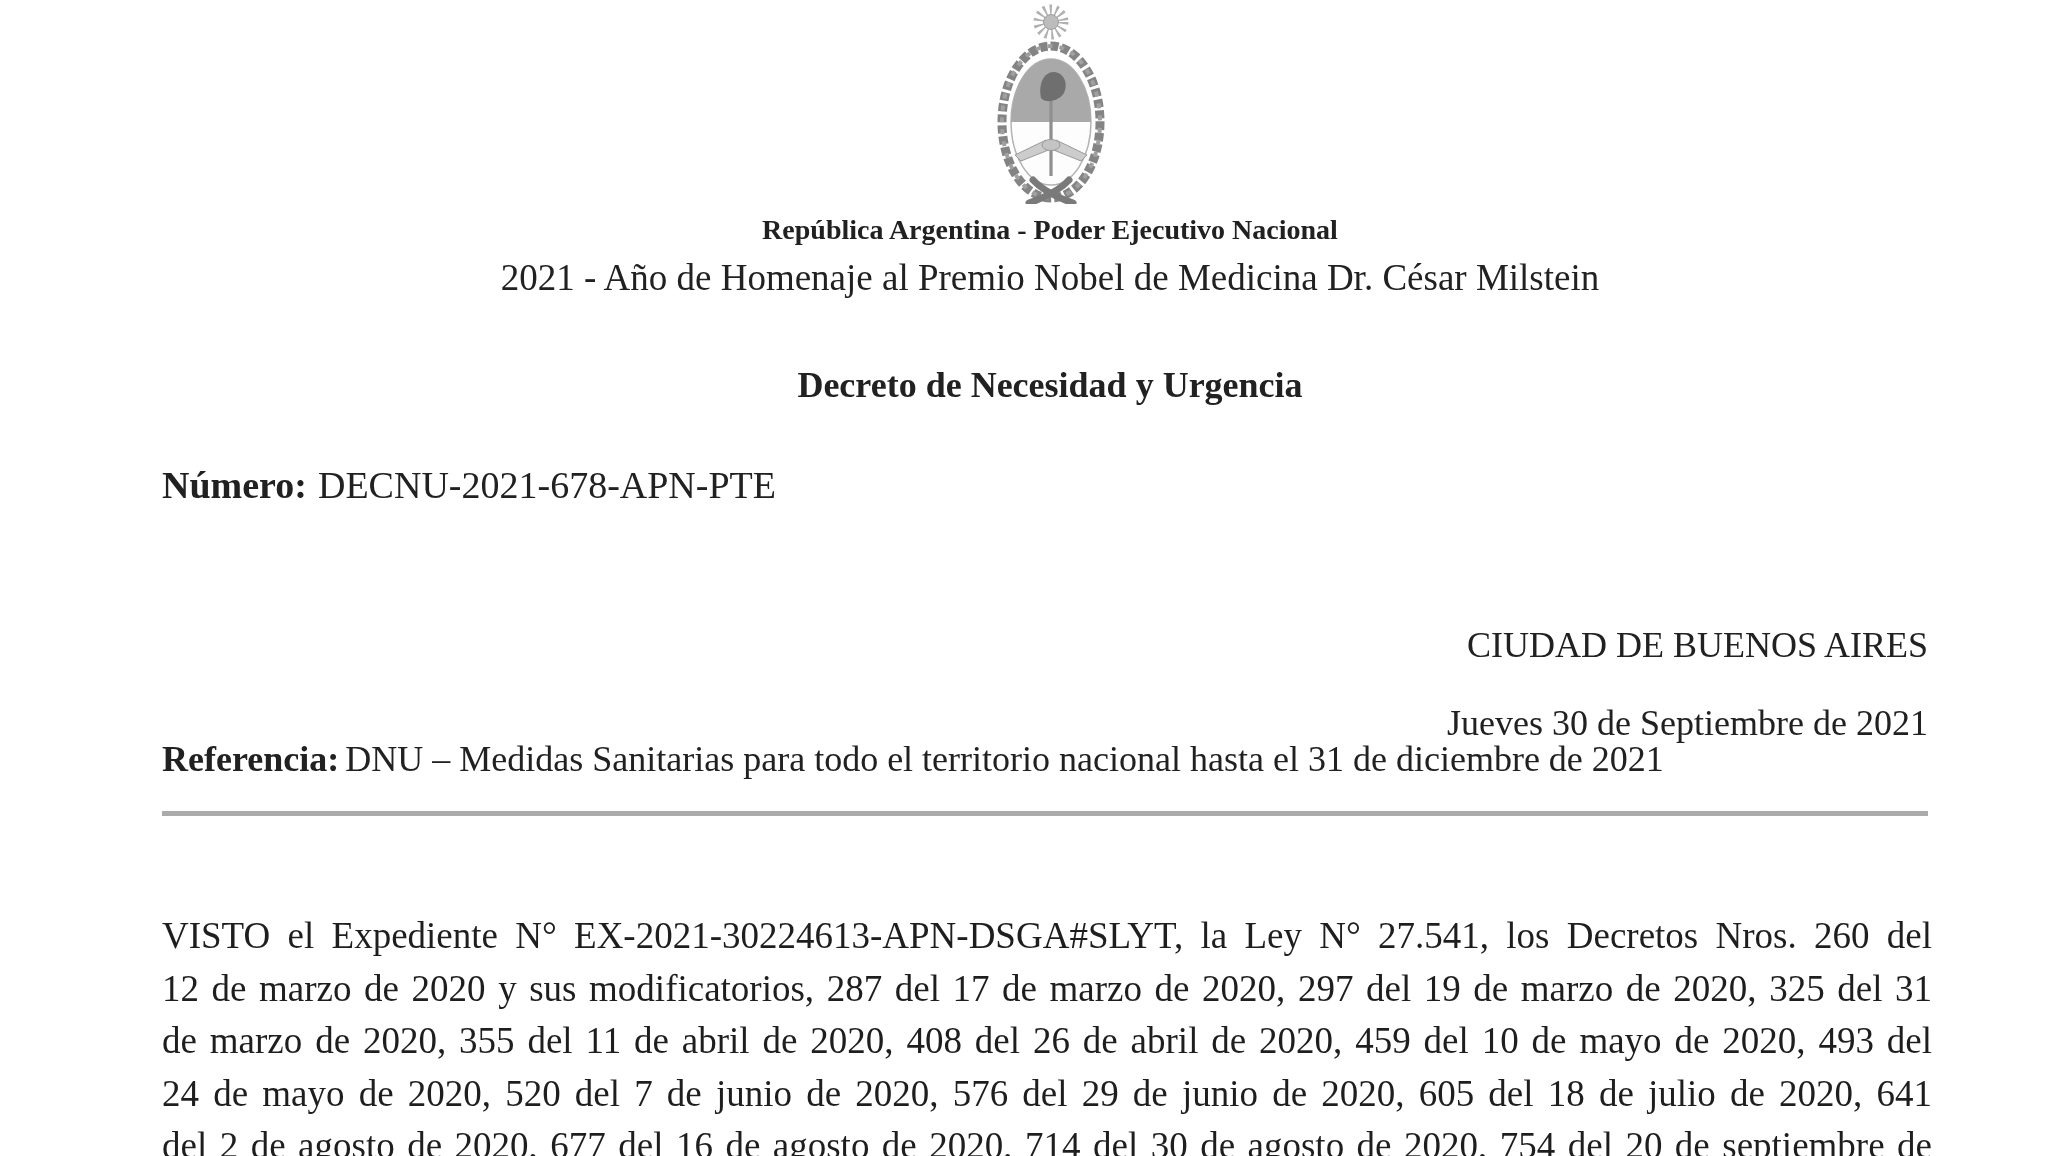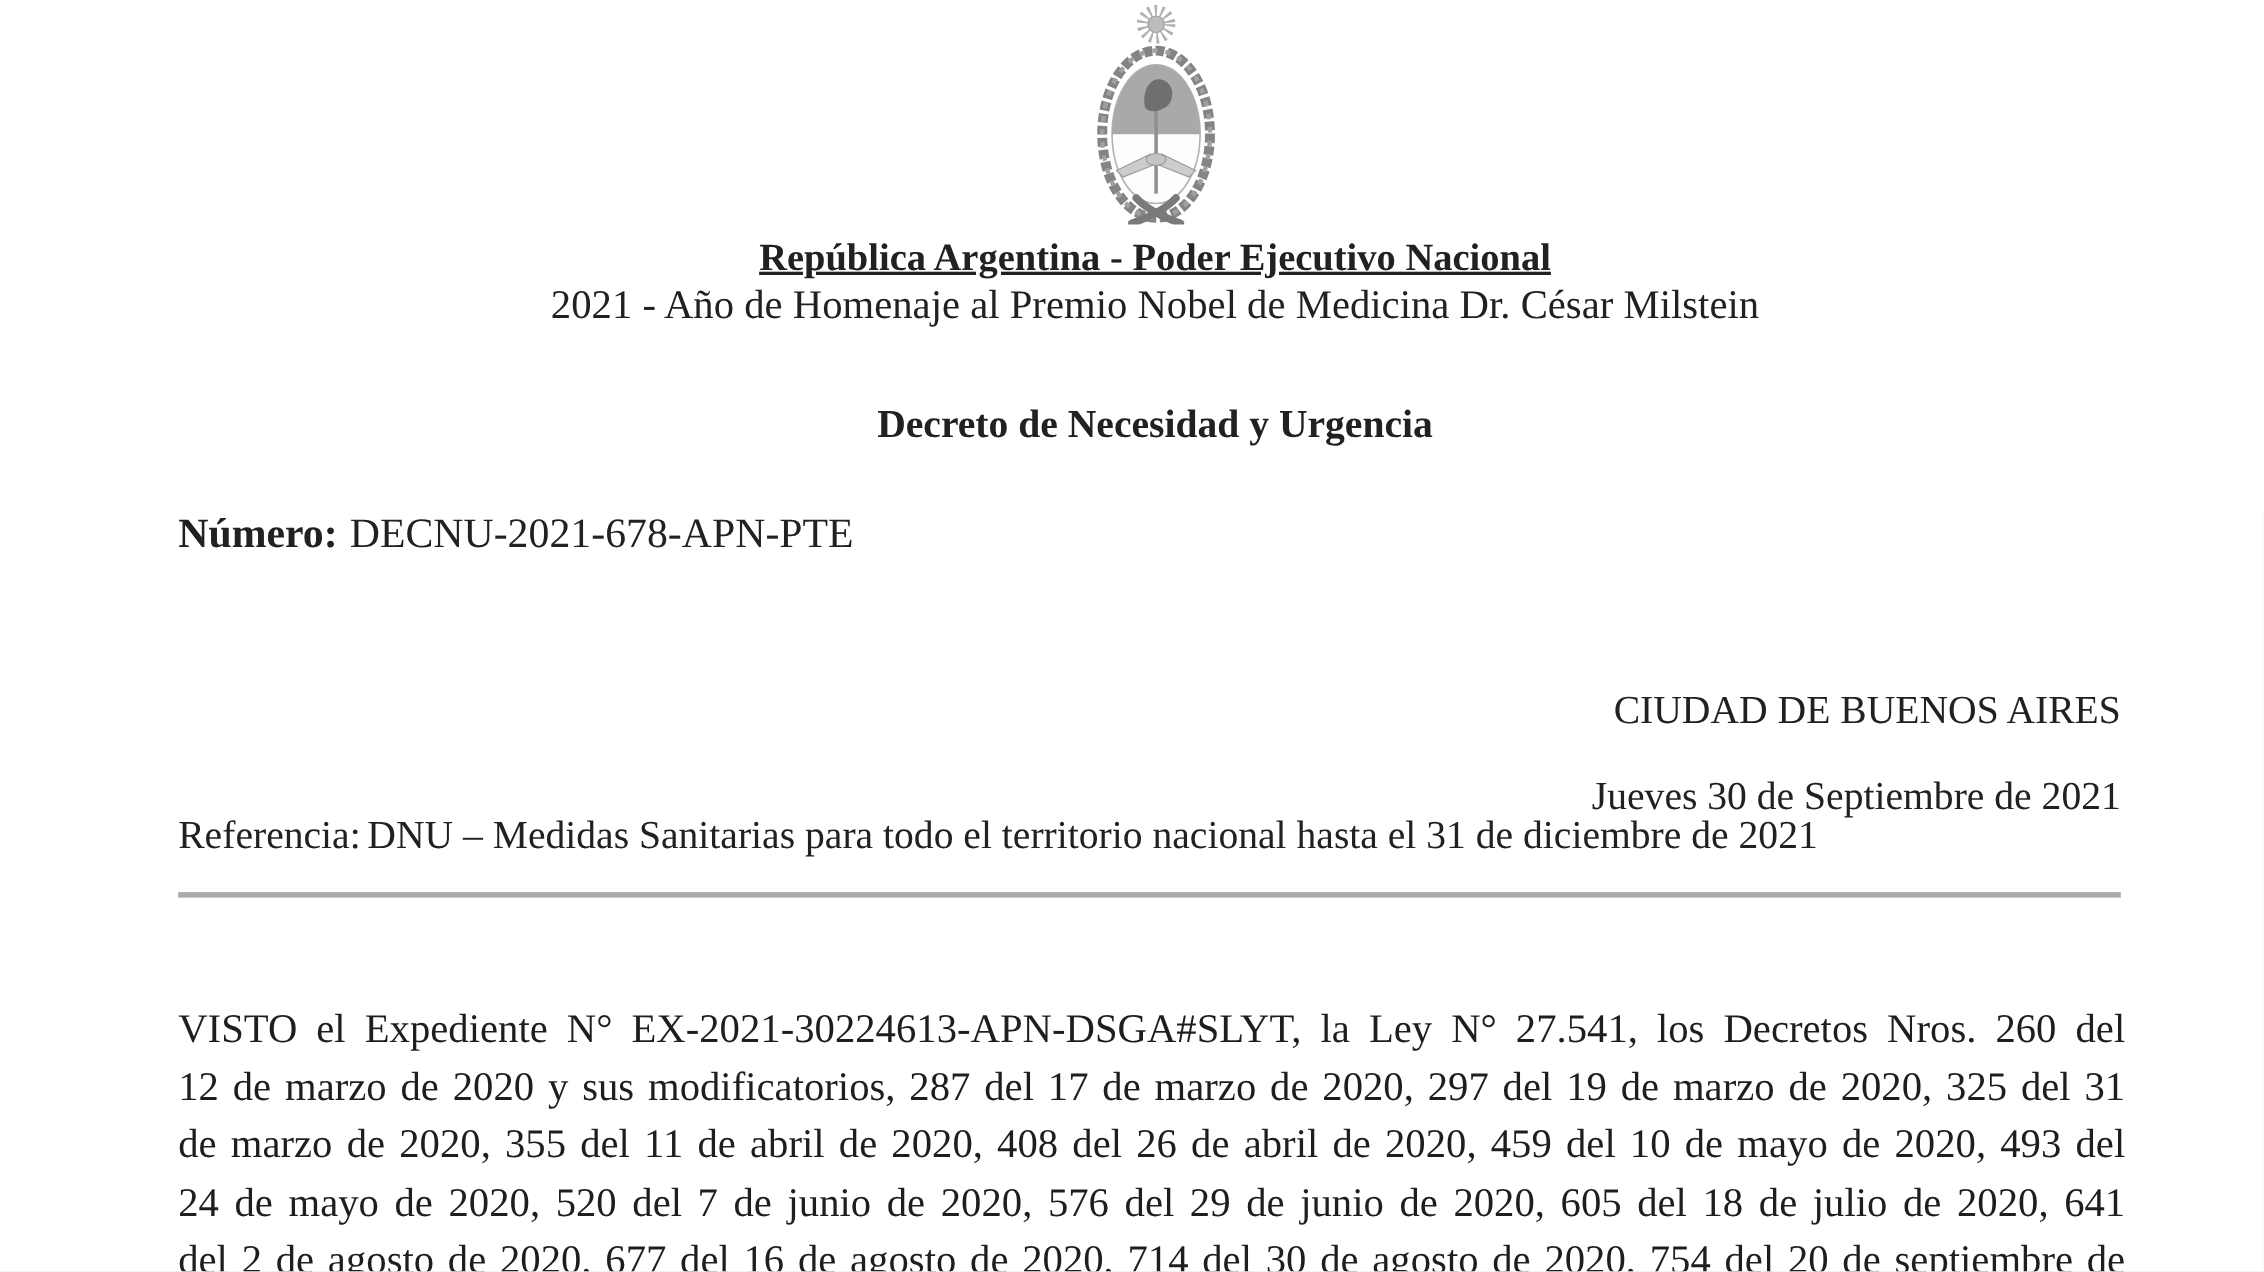--- a/index.html
+++ b/index.html
@@ -7,30 +7,30 @@
     position: relative;
     width: 2058px;
     height: 1156px;
     background: #ffffff;
     overflow: hidden;
     font-family: "Liberation Serif", "DejaVu Serif", serif;
     color: #212121;
   }
   .abs { position: absolute; }
   .centered-band { left: 42px; right: 0; text-align: center; }
-  .org-line   { top: 214px; font-size: 35px; font-weight: bold; text-decoration: underline; }
+  .org-line   { top: 214px; font-size: 28px; font-weight: bold; }
   .year-line  { top: 256px; font-size: 37px; text-align: center; }
   .doc-type   { top: 364px; font-size: 36px; font-weight: bold; font-family: Liberation Serif, serif; }
   .numero     { top: 463px; left: 162px; font-size: 38px; }
   .numero .lbl { font-weight: bold; margin-right: 11px; font-family: Liberation Serif, serif; }
   .right-band { left: 162px; width: 1766px; text-align: right; font-size: 36px; margin-top: 44px; }
   .city       { top: 580px; }
   .date       { top: 658px; }
   .referencia { top: 738px; left: 162px; font-size: 36px; }
-  .referencia .lbl { font-weight: normal; margin-right: 6px; text-align: center; }
+  .referencia .lbl { font-weight: bold; margin-right: 6px; text-align: center; }
   .rule {
     top: 803px; left: 162px; width: 1766px; height: 5px;
     background: #ababab; border: 0;
   }
   .body-block {
     top: 910px; left: 162px; width: 1770px;
     font-size: 37px; line-height: 52.5px; color: #1e1e1e;
   }
   .body-line {
     text-align: justify;

